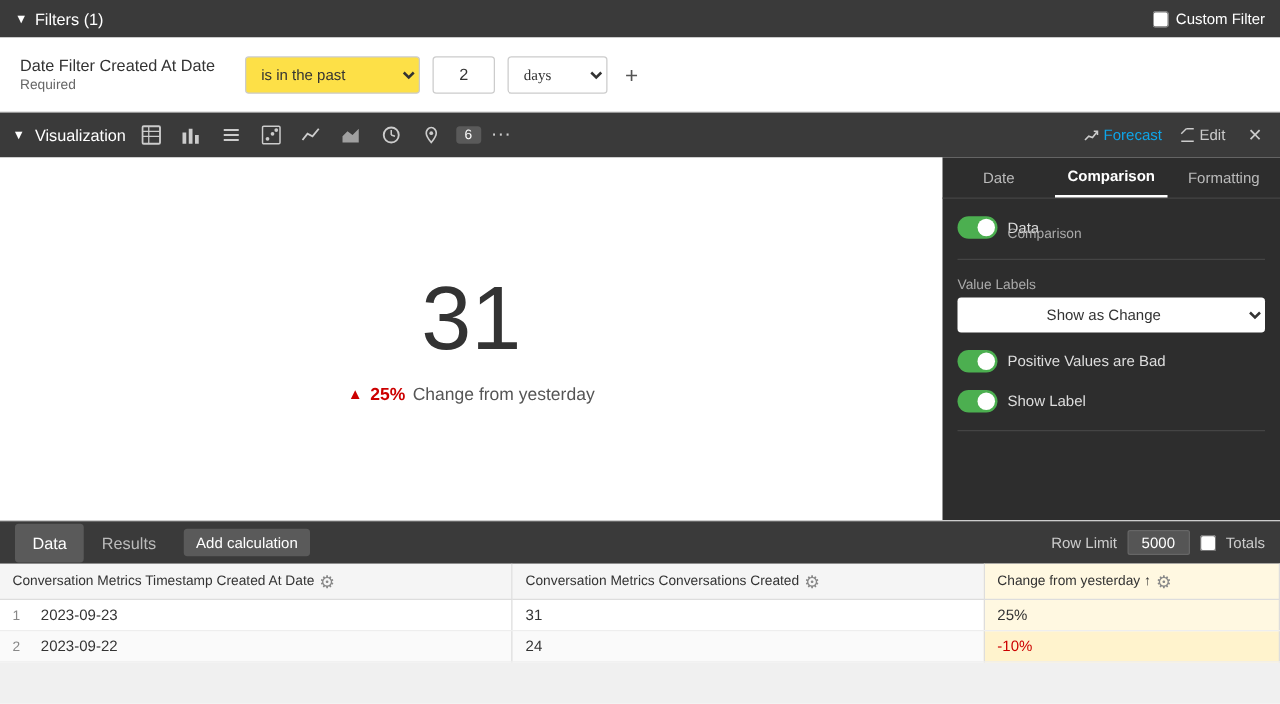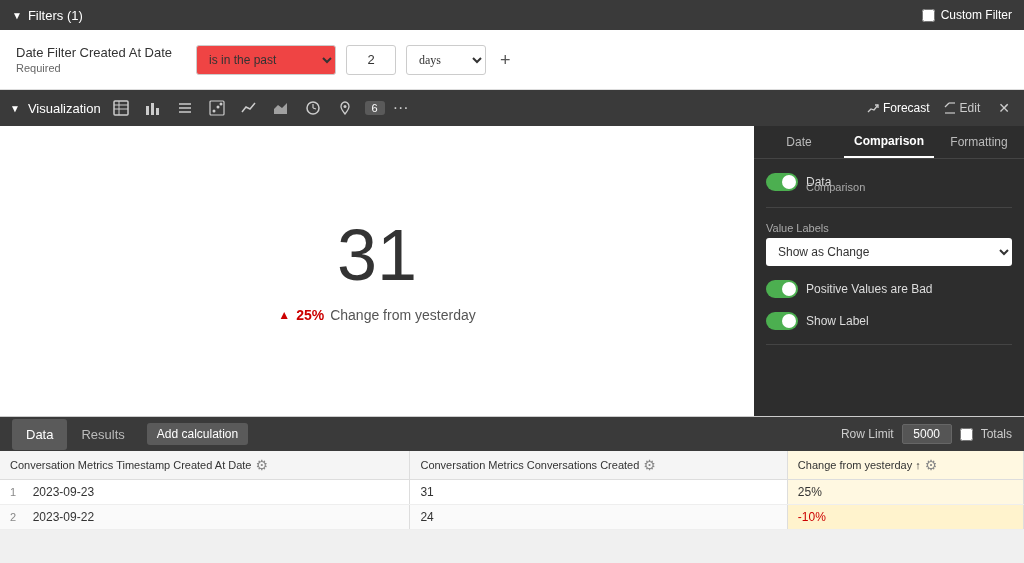--- a/index.html
+++ b/index.html
@@ -32,21 +32,21 @@
     }
     .filter-label { font-size: 12px; color: #333; min-width: 170px; }
     .filter-label-main { font-weight: 500; font-size: 13px; }
     .filter-label-sub { font-size: 11px; color: #666; margin-top: 2px; }
     .filter-select {
       border: 1px solid #ccc;
       border-radius: 3px;
       padding: 5px 8px;
       font-size: 12px;
       color: #333;
-      background: #ef4444;
+      background: #fde047;
       min-width: 140px;
       height: 30px;
     }
     .filter-number {
       border: 1px solid #ccc;
       border-radius: 3px;
       padding: 5px 8px;
       font-size: 13px;
       color: #333;
       width: 50px;
@@ -84,21 +84,21 @@
     .viz-toolbar-right { display: flex; align-items: center; gap: 6px; }
     .viz-icon-btn {
       background: none; border: none; color: #ccc; cursor: pointer; padding: 3px 4px; font-size: 14px; line-height: 1; display: flex; align-items: center; justify-content: center;
     }
     .viz-icon-btn svg { width: 16px; height: 16px; fill: #ccc; }
     .viz-badge {
       background: #5a5a5a; color: #fff; font-size: 11px; border-radius: 3px; padding: 1px 5px; min-width: 20px; text-align: center;
     }
     .viz-more { color: #ccc; font-size: 16px; cursor: pointer; }
     .forecast-btn {
-      background: none; border: none; color: #ffffff; font-size: 12px; cursor: pointer; display: flex; align-items: flex-end; gap: 4px;
+      background: none; border: none; color: #0ea5e9; font-size: 12px; cursor: pointer; display: flex; align-items: flex-end; gap: 4px;
     }
     .edit-btn {
       background: none; border: none; color: #ccc; font-size: 12px; cursor: pointer; display: flex; align-items: center; gap: 4px; padding: 4px 8px;
     }
     .close-btn { color: #ccc; cursor: pointer; font-size: 14px; padding: 2px 4px; }
 
     
     .viz-main {
       display: flex;
       height: 290px;
@@ -155,21 +155,21 @@
     .toggle-label { font-size: 12px; color: #ddd; }
     .toggle-sublabel { font-size: 11px; color: #aaa; margin-left: 40px; margin-top: -10px; }
     .toggle {
       width: 32px; height: 18px; background: #4caf50; border-radius: 9px; position: relative; display: inline-block; flex-shrink: 0;
     }
     .toggle::after {
       content: ''; position: absolute; width: 14px; height: 14px; background: #fff; border-radius: 50%; top: 2px; right: 2px; transition: 0.2s;
     }
     .section-label { font-size: 11px; color: #aaa; margin-bottom: 4px; }
     .value-labels-select {
-      width: 100%; background: #fff; color: #333; border: none; border-radius: 3px; padding: 6px 8px; font-size: 12px; cursor: pointer;
+      width: 100%; background: #fff; color: #333; border: none; border-radius: 3px; padding: 6px 8px; font-size: 12px; cursor: pointer; text-align: center;
     }
     .divider { height: 1px; background: #444; }
     .panel-label { font-size: 11px; color: #bbb; }
 
     
     .data-section {
       background: #fff;
       border-top: 1px solid #ccc;
     }
     .data-toolbar {

